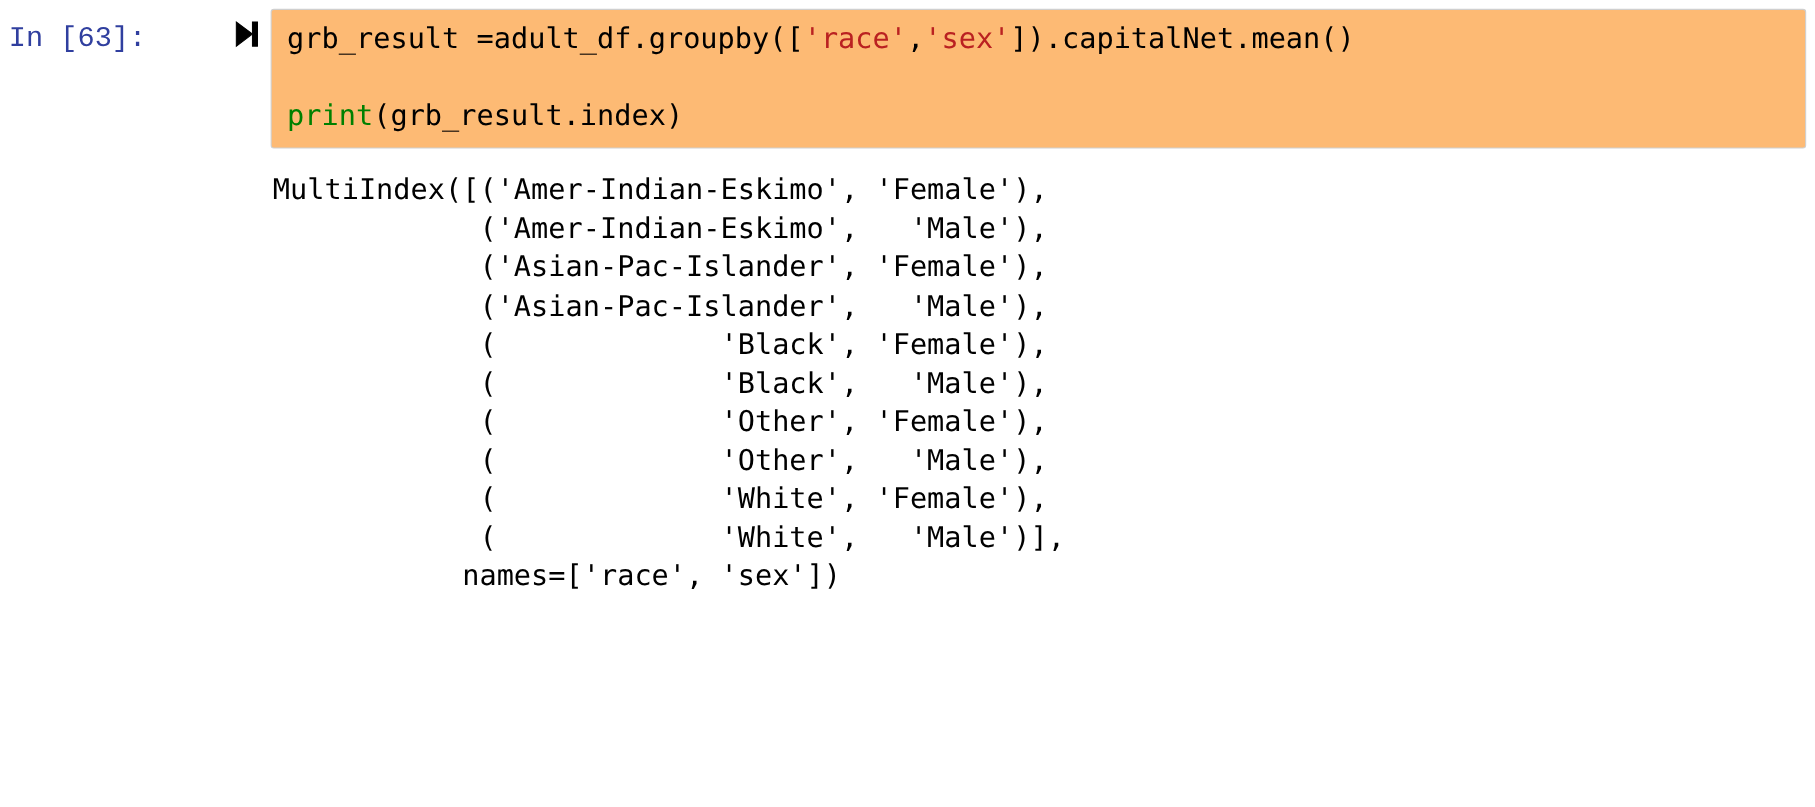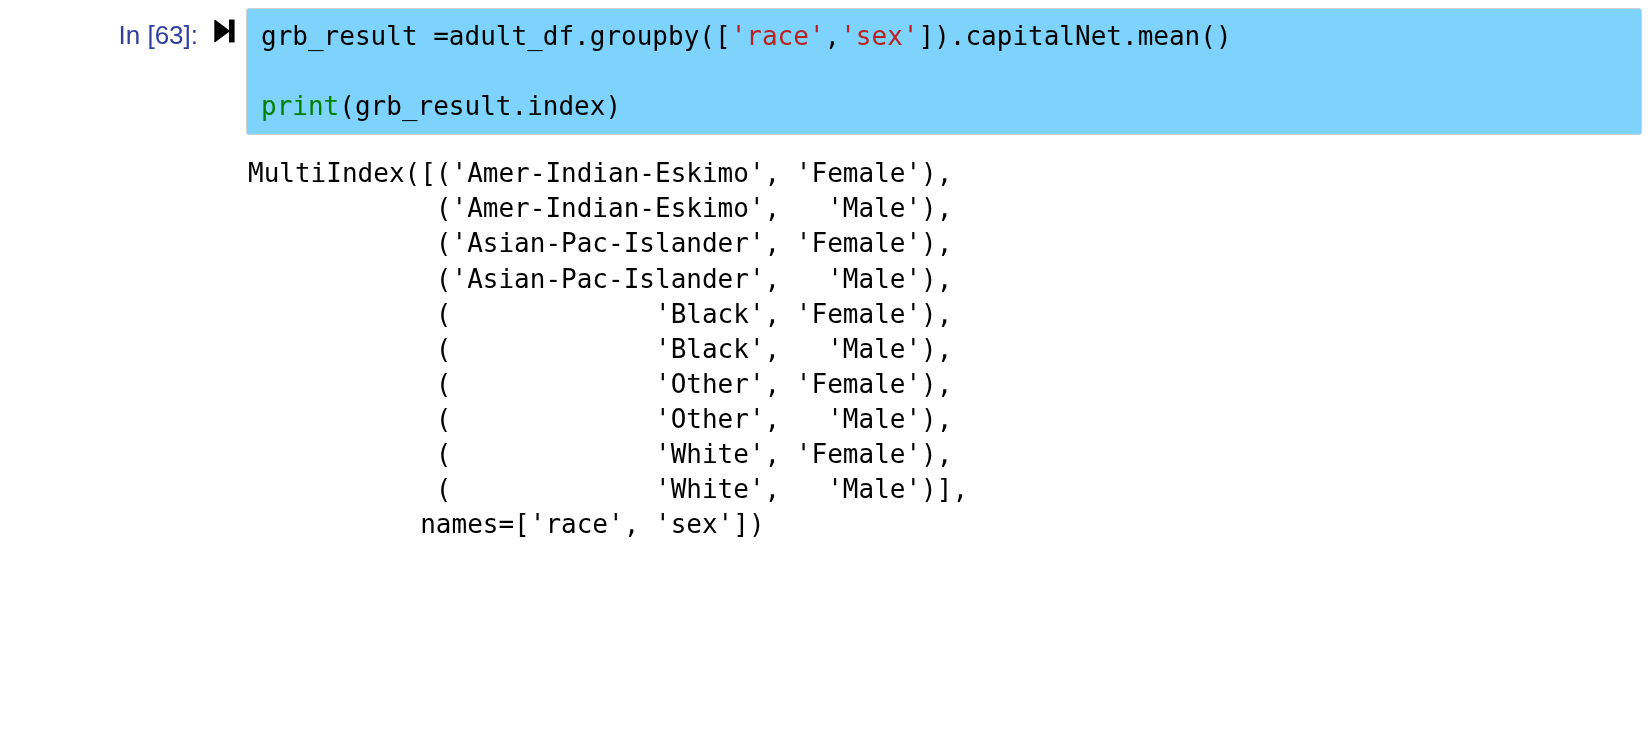--- a/index.html
+++ b/index.html
@@ -10,44 +10,43 @@
     font-size: 26px;
     line-height: 1.35;
     color: #000000;
   }
   .cell {
     display: flex;
     align-items: flex-start;
   }
   .prompt {
     flex: 0 0 190px;
-    text-align: right;
     padding: 10px 6px 0 0;
     color: #303F9F;
-    font-family: Liberation Sans, sans-serif;
+    font-family: Liberation Mono, monospace;
     user-select: none;
   }
   .prompt .bracket { color: #303F9F; }
   .run-btn {
     flex: 0 0 36px;
     padding: 10px 4px 0 2px;
     color: #000000;
     text-align: center;
     user-select: none;
     cursor: pointer;
   }
   .run-btn svg {
     width: 22px;
     height: 26px;
     fill: #000000;
     stroke: #000000;
   }
   .input-area {
     flex: 1;
-    background: #7dd3fc;
+    background: #fdba74;
     border: 1px solid #cfcfcf;
     border-radius: 3px;
     padding: 10px 14px;
     white-space: pre;
     font-family: "DejaVu Sans Mono", "Menlo", "Consolas", monospace;
   }
   .output-row {
     display: flex;
     margin-top: 15px;
   }

